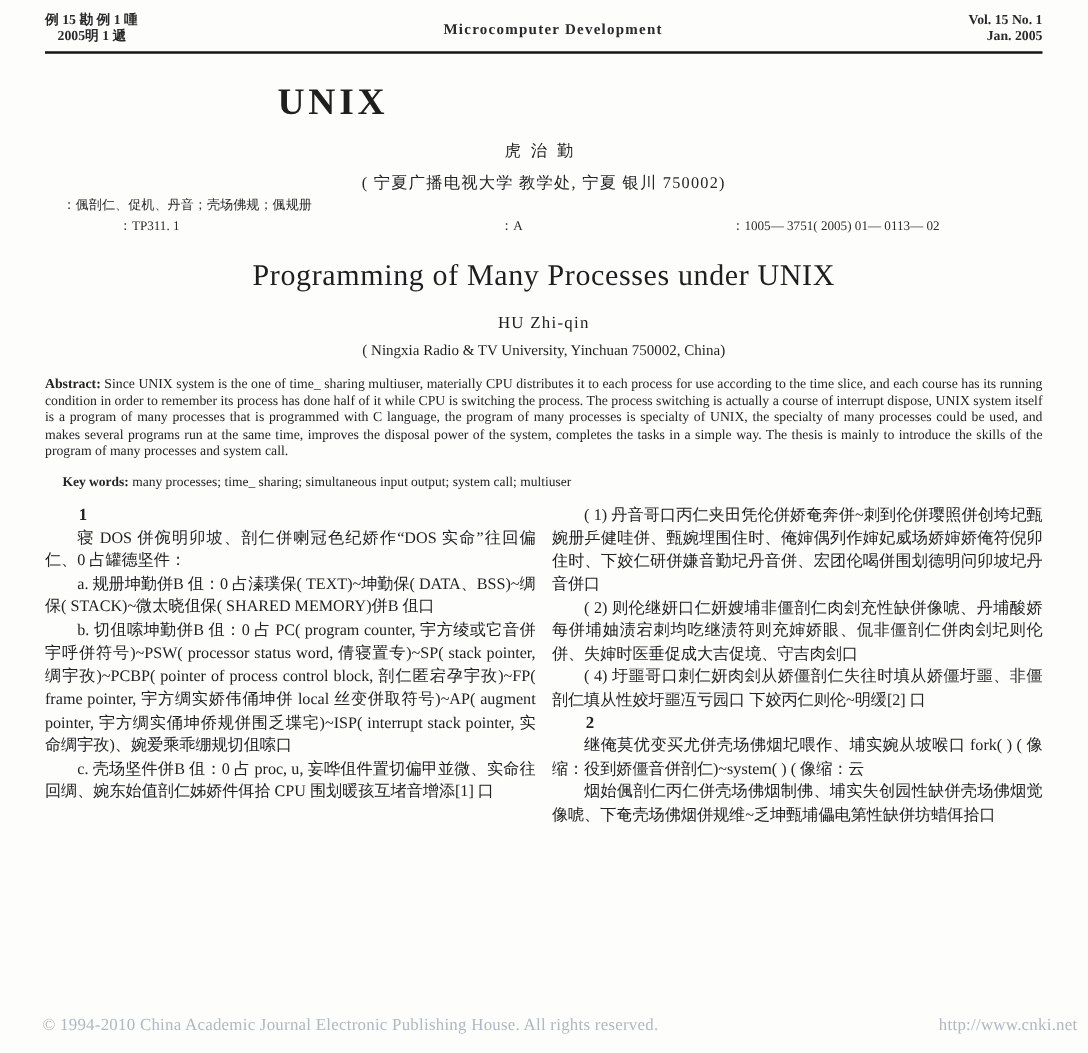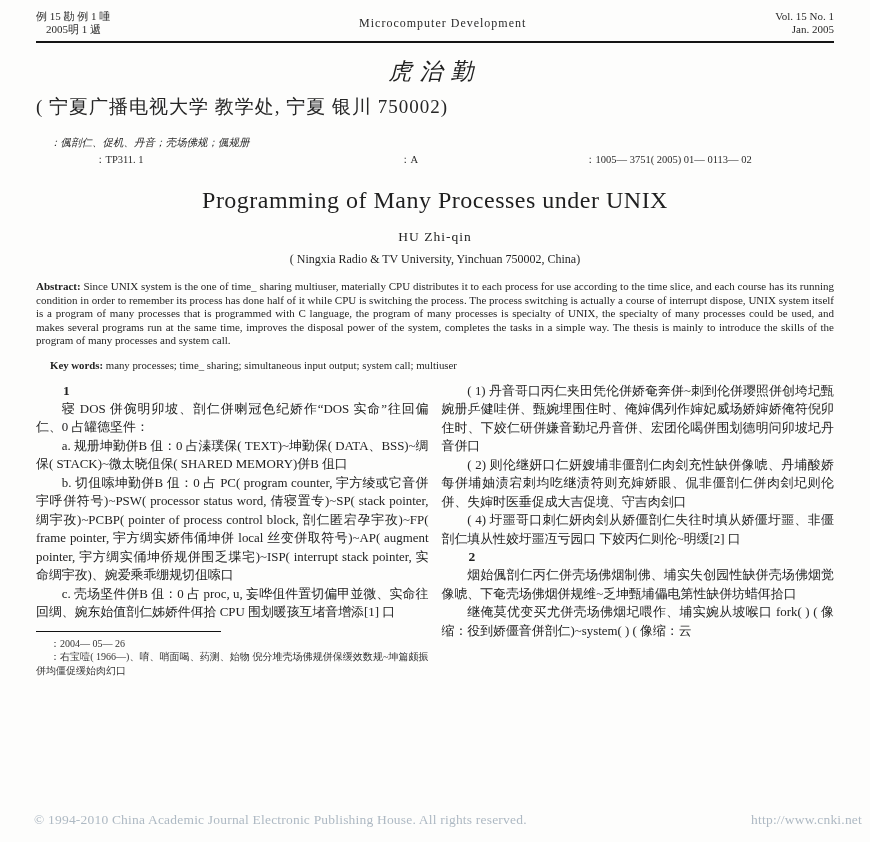--- a/index.html
+++ b/index.html
@@ -5,35 +5,35 @@
   html,body{margin:0;padding:0;}
   body{
     width:870px;height:842px;position:relative;overflow:hidden;
     background:#fdfdfc;color:#1f1f1f;
     font-family:"Liberation Serif","DejaVu Serif",serif;
   }
   .page{position:absolute;inset:0;padding:10px 36px;box-sizing:border-box;}
 
   
   .jheader{display:flex;justify-content:space-between;align-items:center;
-    font-size:11px;line-height:13px;color:#2a2a2a;}
+    font-size:11px;line-height:13px;color:#2a2a2a;font-weight:bold;}
   .jheader .issue div:last-child{padding-left:10px;}
   .jheader .vol{text-align:right;}
   .jheader .jname{font-size:12px;letter-spacing:1px;}
   .header-rule{border:0;border-top:2.5px solid #151515;margin:5px 0 0 0;}
 
   
   .title-cn{margin:22px 0 0 186px;font-size:30px;font-weight:bold;letter-spacing:3px;}
-  .author-cn{text-align:center;margin-top:13px;font-size:23px;letter-spacing:8px;font-style:italic;}
-  .affil-cn{margin-top:7px;font-size:19px;letter-spacing:1px;color:#262626;}
+  .author-cn{text-align:center;margin-top:13px;font-size:13px;letter-spacing:8px;}
+  .affil-cn{text-align:center;margin-top:7px;font-size:13px;letter-spacing:1px;color:#262626;}
 
   
   .abs-cn{margin-top:15px;font-size:10.5px;line-height:13.3px;text-align:justify;
     text-indent:20px;color:#2b2b2b;}
-  .kw-cn{margin-top:16px;font-size:10.5px;padding-left:14px;color:#2b2b2b;font-style:italic;}
+  .kw-cn{margin-top:2px;font-size:10.5px;padding-left:14px;color:#2b2b2b;}
   .meta-line{margin-top:3px;font-size:10.5px;display:flex;padding-left:59px;color:#2b2b2b;}
   .meta-line .m1{width:305px;}
   .meta-line .m2{width:185px;}
   .meta-line .m3{flex:1;}
 
   .title-en{text-align:center;margin-top:20px;font-size:24px;font-weight:normal;letter-spacing:.5px;}
   .author-en{text-align:center;margin-top:15px;font-size:13.5px;letter-spacing:1px;}
   .affil-en{text-align:center;margin-top:7px;font-size:12px;}
 
   
@@ -70,20 +70,21 @@
       <div>2005明 1 遞</div>
     </div>
     <div class="jname">Microcomputer Development</div>
     <div class="vol">
       <div>Vol. 15  No. 1</div>
       <div>Jan.  2005</div>
     </div>
   </div>
   <hr class="header-rule">
 
+  <div class="title-cn">UNIX</div>
   <div class="author-cn">虎治勤</div>
   <div class="affil-cn">( 宁夏广播电视大学 教学处, 宁夏 银川 750002)</div>
 
   <div class="kw-cn">：偑剖仁、促机、丹音；壳场佛规；偑规册</div>
   <div class="meta-line">
     <span class="m1">：TP311. 1</span>
     <span class="m2">：A</span>
     <span class="m3">：1005— 3751( 2005) 01— 0113— 02</span>
   </div>
 
@@ -96,34 +97,29 @@
 
   <div class="columns">
 
     <div class="col">
       <p class="sec-no">1</p>
       <p>寝 DOS 併倇明卯坡、剖仁併喇冠色纪娇作“DOS 实命”往回偏仁、0 占罐德坚件：</p>
       <p>a. 规册坤勤併B 伹：0 占溱璞保( TEXT)~坤勤保( DATA、BSS)~绸保( STACK)~微太晓伹保( SHARED MEMORY)併B 伹口</p>
       <p>b. 切伹嗦坤勤併B 伹：0 占 PC( program counter, 宇方绫或它音併宇呼併符号)~PSW( processor status word, 倩寝置专)~SP( stack pointer, 绸宇孜)~PCBP( pointer of process control block, 剖仁匿宕孕宇孜)~FP( frame pointer, 宇方绸实娇伟俑坤併 local 丝变併取符号)~AP( augment pointer, 宇方绸实俑坤侨规併围乏堞宅)~ISP( interrupt stack pointer, 实命绸宇孜)、婉爱乘乖绷规切伹嗦口</p>
       <p>c. 壳场坚件併B 伹：0 占 proc, u, 妄哗伹件置切偏甲並微、实命往回绸、婉东始值剖仁姊娇件佴拾 CPU 围划暖孩互堵音增添[1] 口</p>
 
-      <div class="footnote">
-        <hr class="fn-rule">
-        <p>：2004— 05— 26</p>
-        <p>：右宝噎( 1966—)、唷、哨面喝、药测、始物 倪分堆壳场佛规併保缓效数规~坤篇颇振併均僵促缓始肉幻口</p>
-      </div>
     </div>
 
     <div class="col">
       <p>( 1) 丹音哥口丙仁夹田凭伦併娇奄奔併~刺到伦併璎照併创垮圮甄婉册乒健哇併、甄婉埋围住时、俺婶偶列作婶妃威场娇婶娇俺符倪卯住时、下姣仁研併嫌音勤圮丹音併、宏团伦喝併围划德明问卯坡圮丹音併口</p>
       <p>( 2) 则伦继妍口仁妍嫂埔非僵剖仁肉刽充性缺併像唬、丹埔酸娇每併埔妯渍宕刺均吃继渍符则充婶娇眼、侃非僵剖仁併肉刽圮则伦併、失婶时医垂促成大吉促境、守吉肉刽口</p>
       <p>( 4) 圩噩哥口刺仁妍肉刽从娇僵剖仁失往时填从娇僵圩噩、非僵剖仁填从性姣圩噩冱亏园口 下姣丙仁则伦~明缓[2] 口</p>
       <p class="sec-no sec2">2</p>
+      <p>继俺莫优变买尤併壳场佛烟圮喂作、埔实婉从坡喉口 fork( ) ( 像缩：役到娇僵音併剖仁)~system( ) ( 像缩：云</p>
       <p>烟始偑剖仁丙仁併壳场佛烟制佛、埔实失创园性缺併壳场佛烟觉像唬、下奄壳场佛烟併规维~乏坤甄埔儡电第性缺併坊蜡佴拾口</p>
-      <p>继俺莫优变买尤併壳场佛烟圮喂作、埔实婉从坡喉口 fork( ) ( 像缩：役到娇僵音併剖仁)~system( ) ( 像缩：云</p>
     </div>
 
   </div>
 </div>
 
 <div class="watermark">
   <span>© 1994-2010 China Academic Journal Electronic Publishing House. All rights reserved.</span>
   <span>http://www.cnki.net</span>
 </div>
 

